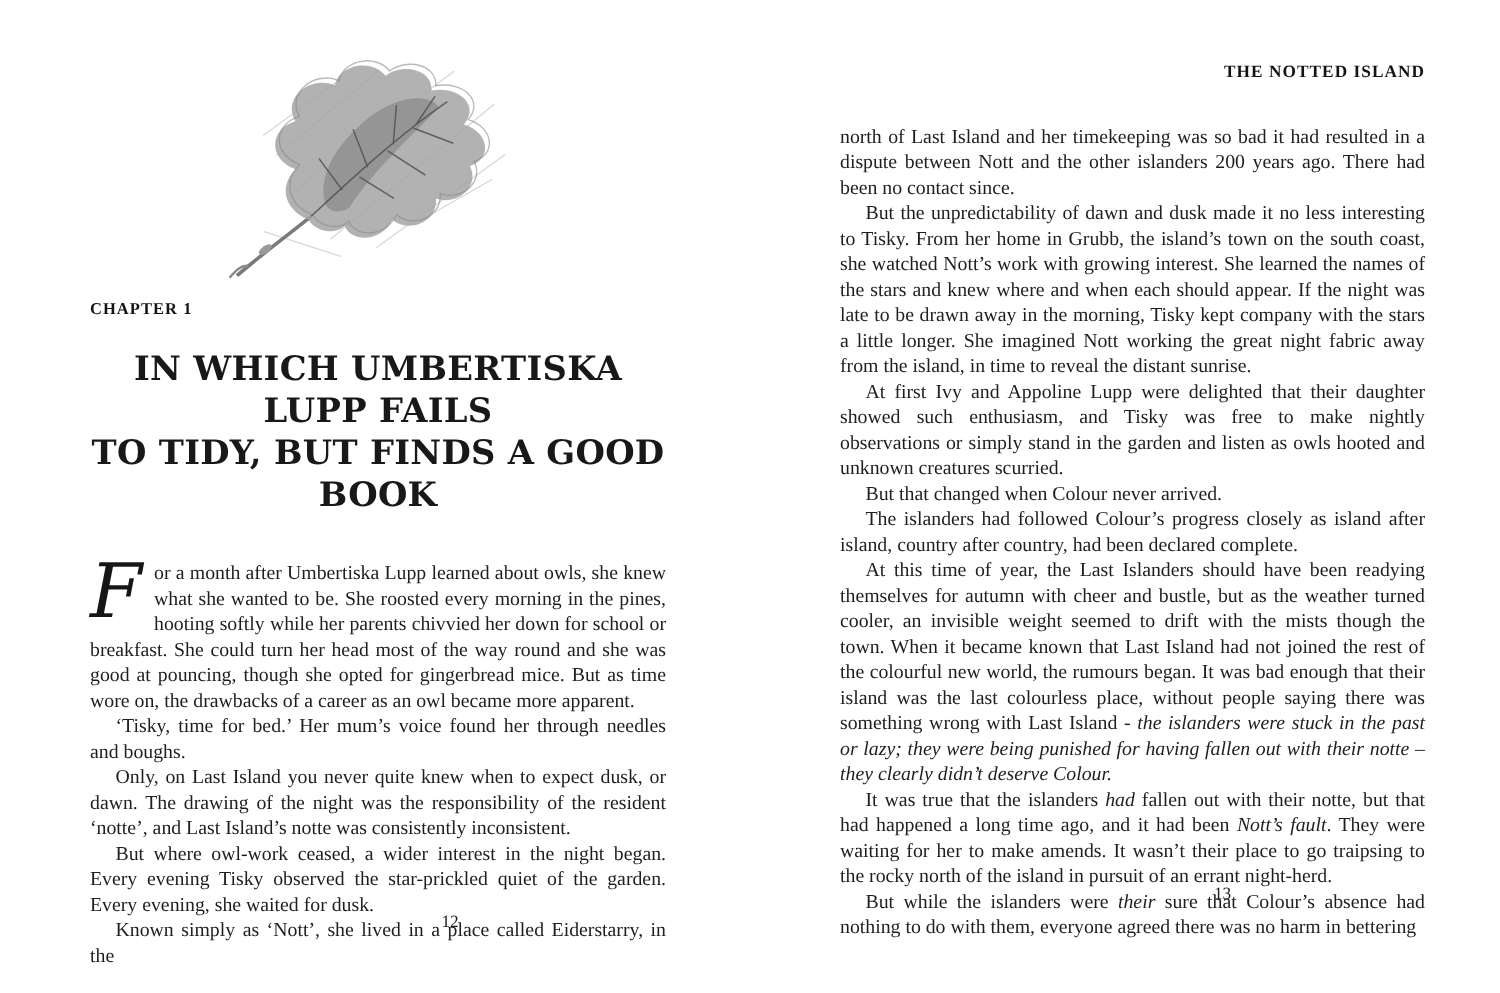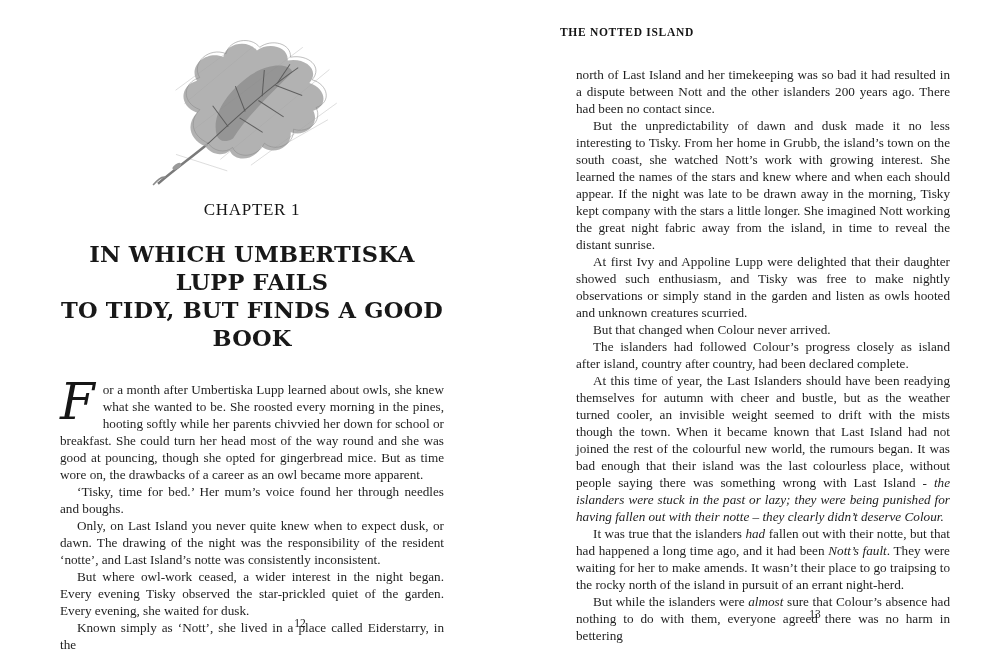--- a/index.html
+++ b/index.html
@@ -13,52 +13,52 @@
   .content { position: absolute; top: 0; }
   .page-left .content { left: 60px; width: 384px; }
   .page-right .content { left: 60px; width: 390px; }
 
   .illustration {
     margin-top: 28px; height: 160px;
     display: flex; justify-content: center; align-items: center;
   }
   .chapter-label {
     margin-top: 12px;
-    text-align: center;
-    font-weight: normal;
-    font-size: 17px;
+    text-align: left;
+    font-weight: bold;
+    font-size: 11px;
     letter-spacing: 0.7px;
     color: #141414;
   }
   .chapter-title {
     margin: 20px 0 0 0;
     text-align: center;
     font-family: "DejaVu Serif", serif;
     font-weight: 600;
     font-size: 22.5px;
     line-height: 28px;
     color: #181818;
     letter-spacing: 0.2px;
   }
   .running-header {
-    margin-top: 26px;
-    text-align: left;
+    margin-top: 42px;
+    text-align: right;
     font-weight: bold;
     font-size: 11.5px;
     letter-spacing: 0.7px;
     color: #141414;
   }
   .body-text {
     margin-top: 29px;
     font-size: 13.2px;
     line-height: 17px;
     text-align: justify;
     color: #1e1e1e;
   }
-  .page-right .body-text { margin-top: 28px; margin-left: 16px; }
+  .page-right .body-text { margin-top: 28px; }
   .body-text p { margin: 0; }
   .body-text p.indent { text-indent: 17px; }
   .body-text .it { font-style: italic; }
   .dropcap {
     float: left;
     font-family: "DejaVu Serif", serif;
     font-style: italic;
     font-size: 50px;
     line-height: 37px;
     padding: 3px 8px 0 0;
@@ -146,20 +146,20 @@
       <div class="running-header">THE NOTTED ISLAND</div>
 
       <div class="body-text">
           <p><span>north of Last Island and her timekeeping was so bad it had resulted in a dispute between Nott and the other islanders 200 years ago. There had been no contact since.</span></p>
           <p class="indent"><span>But the unpredictability of dawn and dusk made it no less interesting to Tisky. From her home in Grubb, the island’s town on the south coast, she watched Nott’s work with growing interest. She learned the names of the stars and knew where and when each should appear. If the night was late to be drawn away in the morning, Tisky kept company with the stars a little longer. She imagined Nott working the great night fabric away from the island, in time to reveal the distant sunrise.</span></p>
           <p class="indent"><span>At first Ivy and Appoline Lupp were delighted that their daughter showed such enthusiasm, and Tisky was free to make nightly observations or simply stand in the garden and listen as owls hooted and unknown creatures scurried.</span></p>
           <p class="indent"><span>But that changed when Colour never arrived.</span></p>
           <p class="indent"><span>The islanders had followed Colour’s progress closely as island after island, country after country, had been declared complete.</span></p>
           <p class="indent"><span>At this time of year, the Last Islanders should have been readying themselves for autumn with cheer and bustle, but as the weather turned cooler, an invisible weight seemed to drift with the mists though the town. When it became known that Last Island had not joined the rest of the colourful new world, the rumours began. It was bad enough that their island was the last colourless place, without people saying there was something wrong with Last Island - </span><span class="it">the islanders were stuck in the past or lazy; they were being punished for having fallen out with their notte – they clearly didn’t deserve Colour.</span></p>
           <p class="indent"><span>It was true that the islanders </span><span class="it">had</span><span> fallen out with their notte, but that had happened a long time ago, and it had been </span><span class="it">Nott’s fault</span><span>. They were waiting for her to make amends. It wasn’t their place to go traipsing to the rocky north of the island in pursuit of an errant night-herd.</span></p>
-          <p class="indent"><span>But while the islanders were </span><span class="it">almost</span><span> sure that Colour’s absence had nothing to do with them, everyone agreed there was no harm in bettering</span></p>
+          <p class="indent"><span>But while the islanders were </span><span class="it">their</span><span> sure that Colour’s absence had nothing to do with them, everyone agreed there was no harm in bettering</span></p>
         </div>
 
       <div class="page-number">13</div>
     </div>
   </div>
 
 </div>
 
 </body></html>

